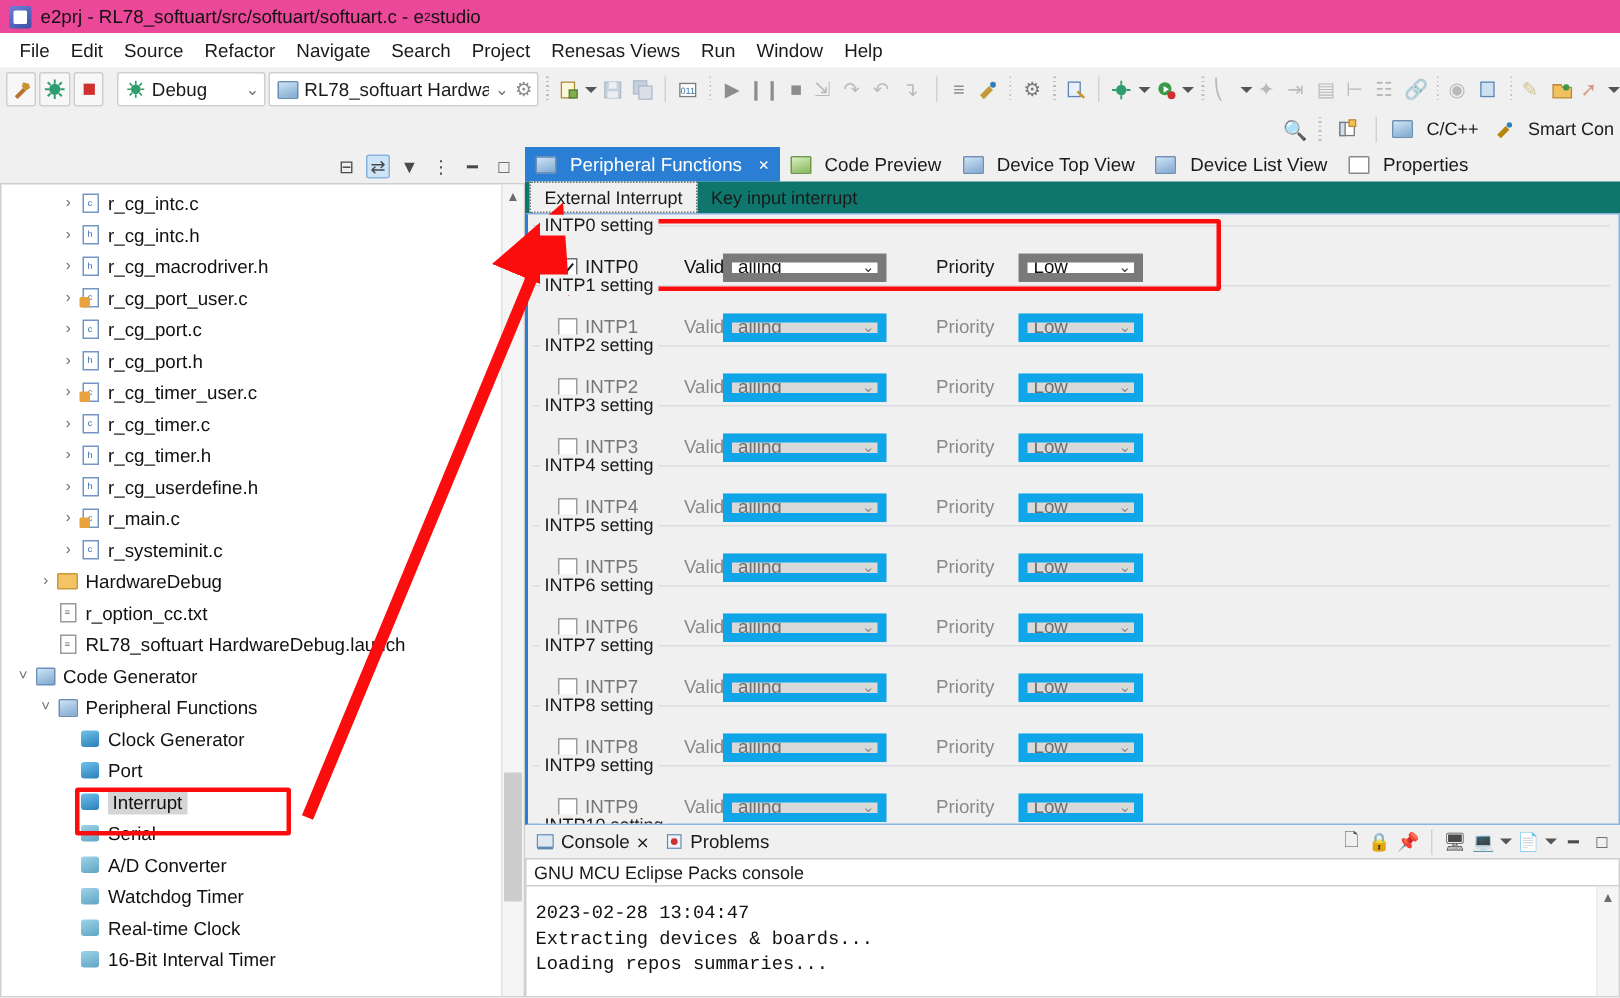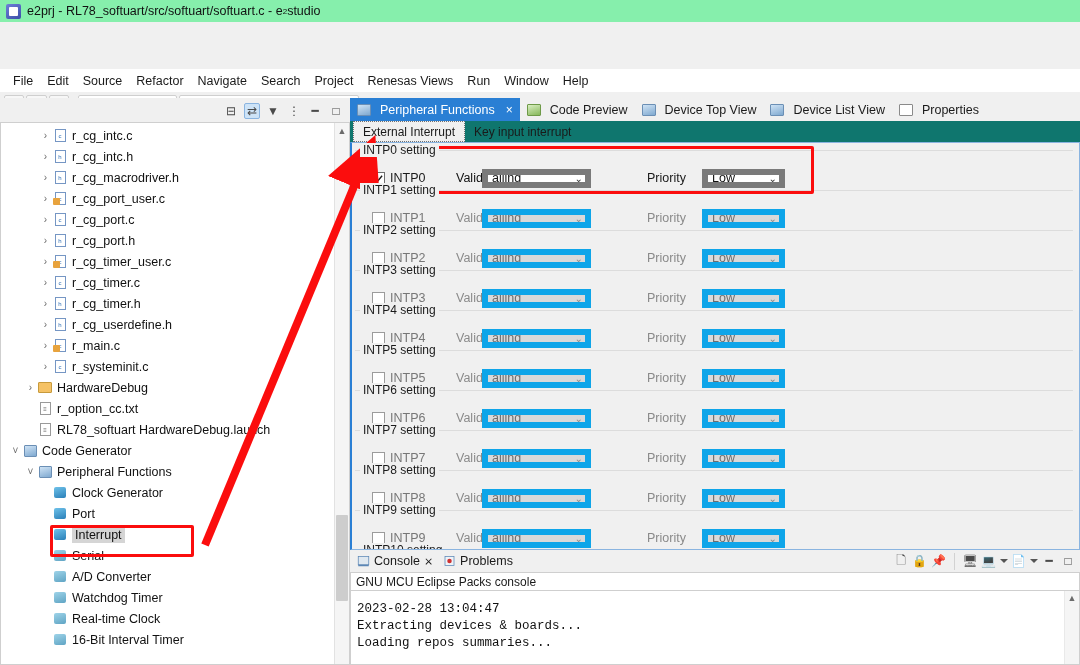--- a/index.html
+++ b/index.html
@@ -7,41 +7,40 @@
   body {
     width:1080px; height:665px; overflow:hidden;
     font-family:"Liberation Sans", sans-serif;
     font-size:12px; color:#1a1a1a;
     background:#f0f0f0;
     position:relative;
   }
 
   
   #titlebar {
-    height:22px; background:#86efac;
+    height:22px; background:#ec4899;
     display:flex; align-items:center; padding-left:6px;
     font-size:12.5px; color:#111;
   }
   #titlebar .app-ico {
     width:15px; height:15px; margin-right:6px; border-radius:2px;
     background:linear-gradient(145deg,#6f7fd8,#3b4fa8);
     position:relative; flex:none;
   }
   #titlebar .app-ico:after {
     content:""; position:absolute; left:3px; top:3px; width:9px; height:9px;
     background:#fff; border-radius:1px;
   }
   .sup { font-size:8px; vertical-align:super; }
 
   
   #menubar {
     height:23px; background:#ffffff;
     display:flex; align-items:center; padding-left:6px;
     font-size:12.5px;
-    margin-top:47px;
   }
   #menubar .mi { padding:2px 7px; white-space:nowrap; }
 
   
   #toolbar1 {
     height:29px; background:#f0f0f0; display:flex; align-items:center;
     padding-left:4px; gap:2px;
   }
   #toolbar2 {
     height:24px; background:#f0f0f0; display:flex; align-items:center;
@@ -163,21 +162,21 @@
     height:19px; border:6px solid #0ea5e9; background:#d9d9d9;
     display:flex; align-items:center; justify-content:space-between;
     padding:0 2px 0 4px; color:#6e6e6e; overflow:hidden;
   }
   .dd.on { background:#fff; border-color:#7a7a7a; color:#111; }
   .dd.edge { width:109px; margin-left:-42px; }
   .dd.prio { width:83px; }
   .dd .v { white-space:nowrap; }
   .dd .a { font-size:10px; color:#8a8a8a; padding-left:4px; }
   .dd.on .a { color:#333; }
-  .plab { margin-left:56px; width:55px; }
+  .plab { margin-left:33px; width:55px; }
   .plab.dis { color:#8a8a8a; }
 
   
   #console { height:115px; background:#f0f0f0; display:flex; flex-direction:column; }
   #con-tabrow { height:22px; display:flex; align-items:center; font-size:12.5px;
      padding-left:4px; }
   .ctab { display:flex; align-items:center; gap:4px; padding:0 7px 0 3px; }
   #con-tools { margin-left:auto; display:flex; align-items:center; gap:3px; padding-right:4px; }
   #con-sub { height:18px; background:#fff; border:1px solid #cfcfcf; border-bottom:none;
      display:flex; align-items:center; padding-left:5px; font-size:12px; }

